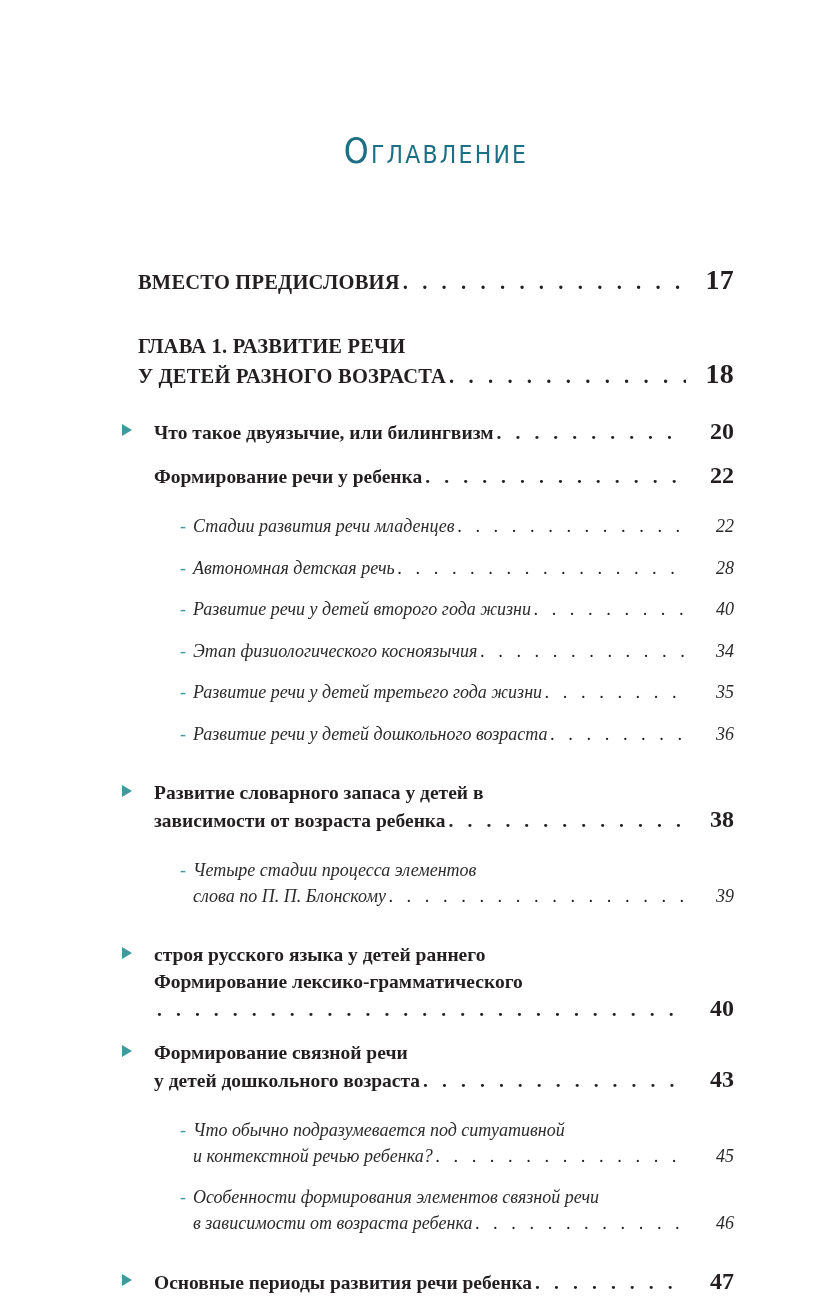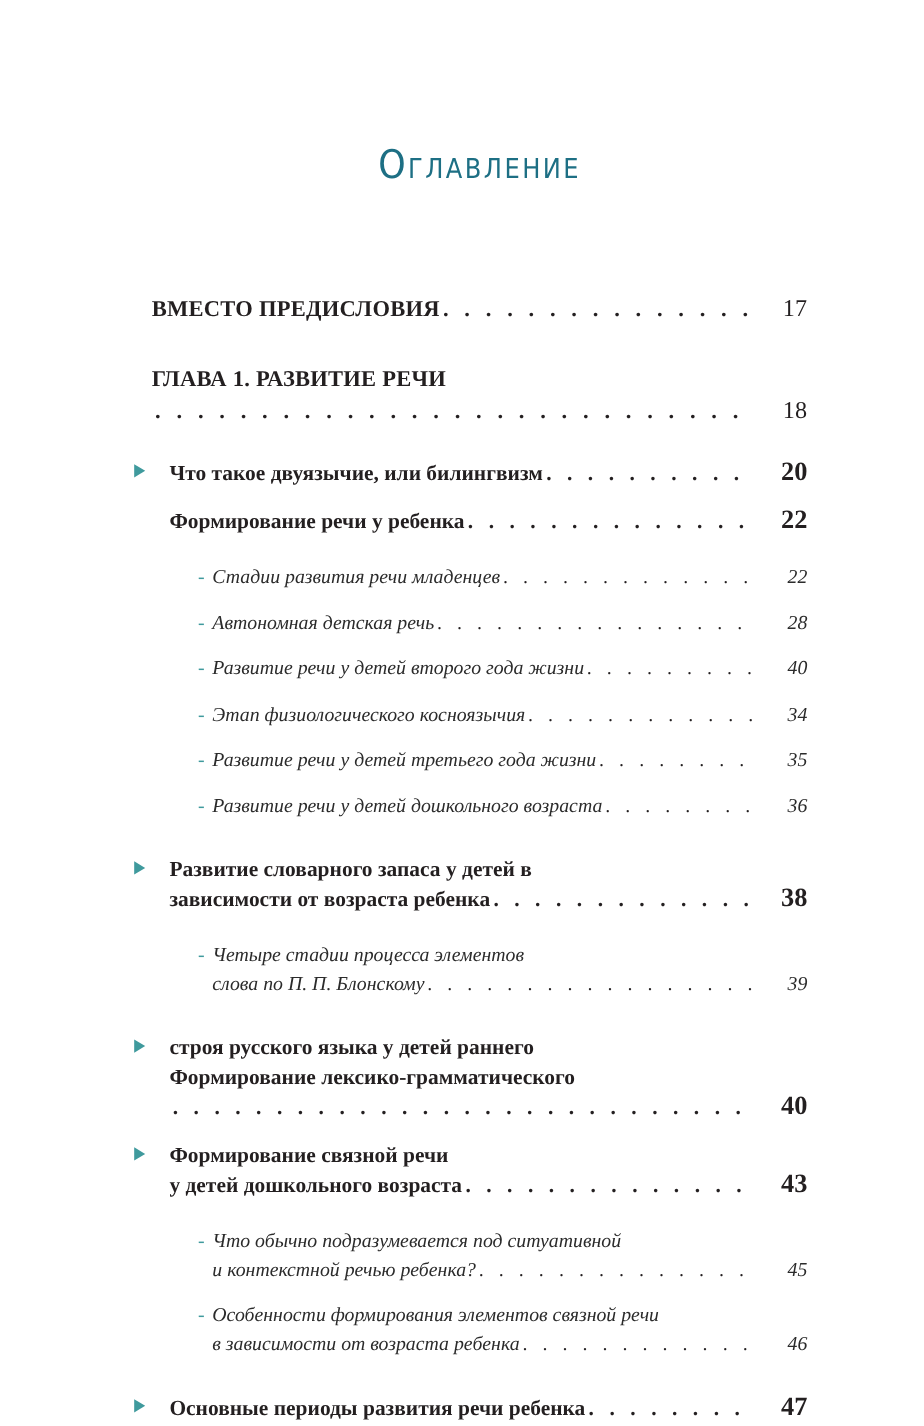--- a/index.html
+++ b/index.html
@@ -90,21 +90,21 @@
     white-space: nowrap;
   }
 
   
   .lvl1 {
     font-size: 20.5px;
     font-weight: bold;
     line-height: 28px;
     letter-spacing: 0.2px;
   }
-  .lvl1 .pg { font-weight: normal; font-size: 22px; }
+  .lvl1 .pg { font-weight: bold; font-size: 28px; }
   .lvl1 .leader { font-weight: bold; }
 
   
   .lvl2 {
     font-size: 19.5px;
     font-weight: bold;
     line-height: 27px;
   }
   .lvl2 .pg { font-weight: bold; font-size: 24px; }
   .lvl2 .leader { font-weight: bold; }
@@ -164,20 +164,21 @@
       </div>
       <div class="sp-28"></div>
       <div class="entry lvl1">
         <div class="">
           <div class="row">
             <span class="txt">ГЛАВА 1. РАЗВИТИЕ РЕЧИ</span>
             <span class="leader none"></span>
             <span class="pg"></span>
           </div>
           <div class="row">
+            <span class="txt">У ДЕТЕЙ РАЗНОГО ВОЗРАСТА</span>
             <span class="leader">. . . . . . . . . . . . . . . . . . . . . . . . . . . . . . . . . . . . . . . . . .</span>
             <span class="pg">18</span>
           </div>
         </div>
       </div>
       <div class="sp-20"></div>
       <div class="entry lvl2">
         <span class="tri"></span>
         <div class="body">
           <div class="row">

